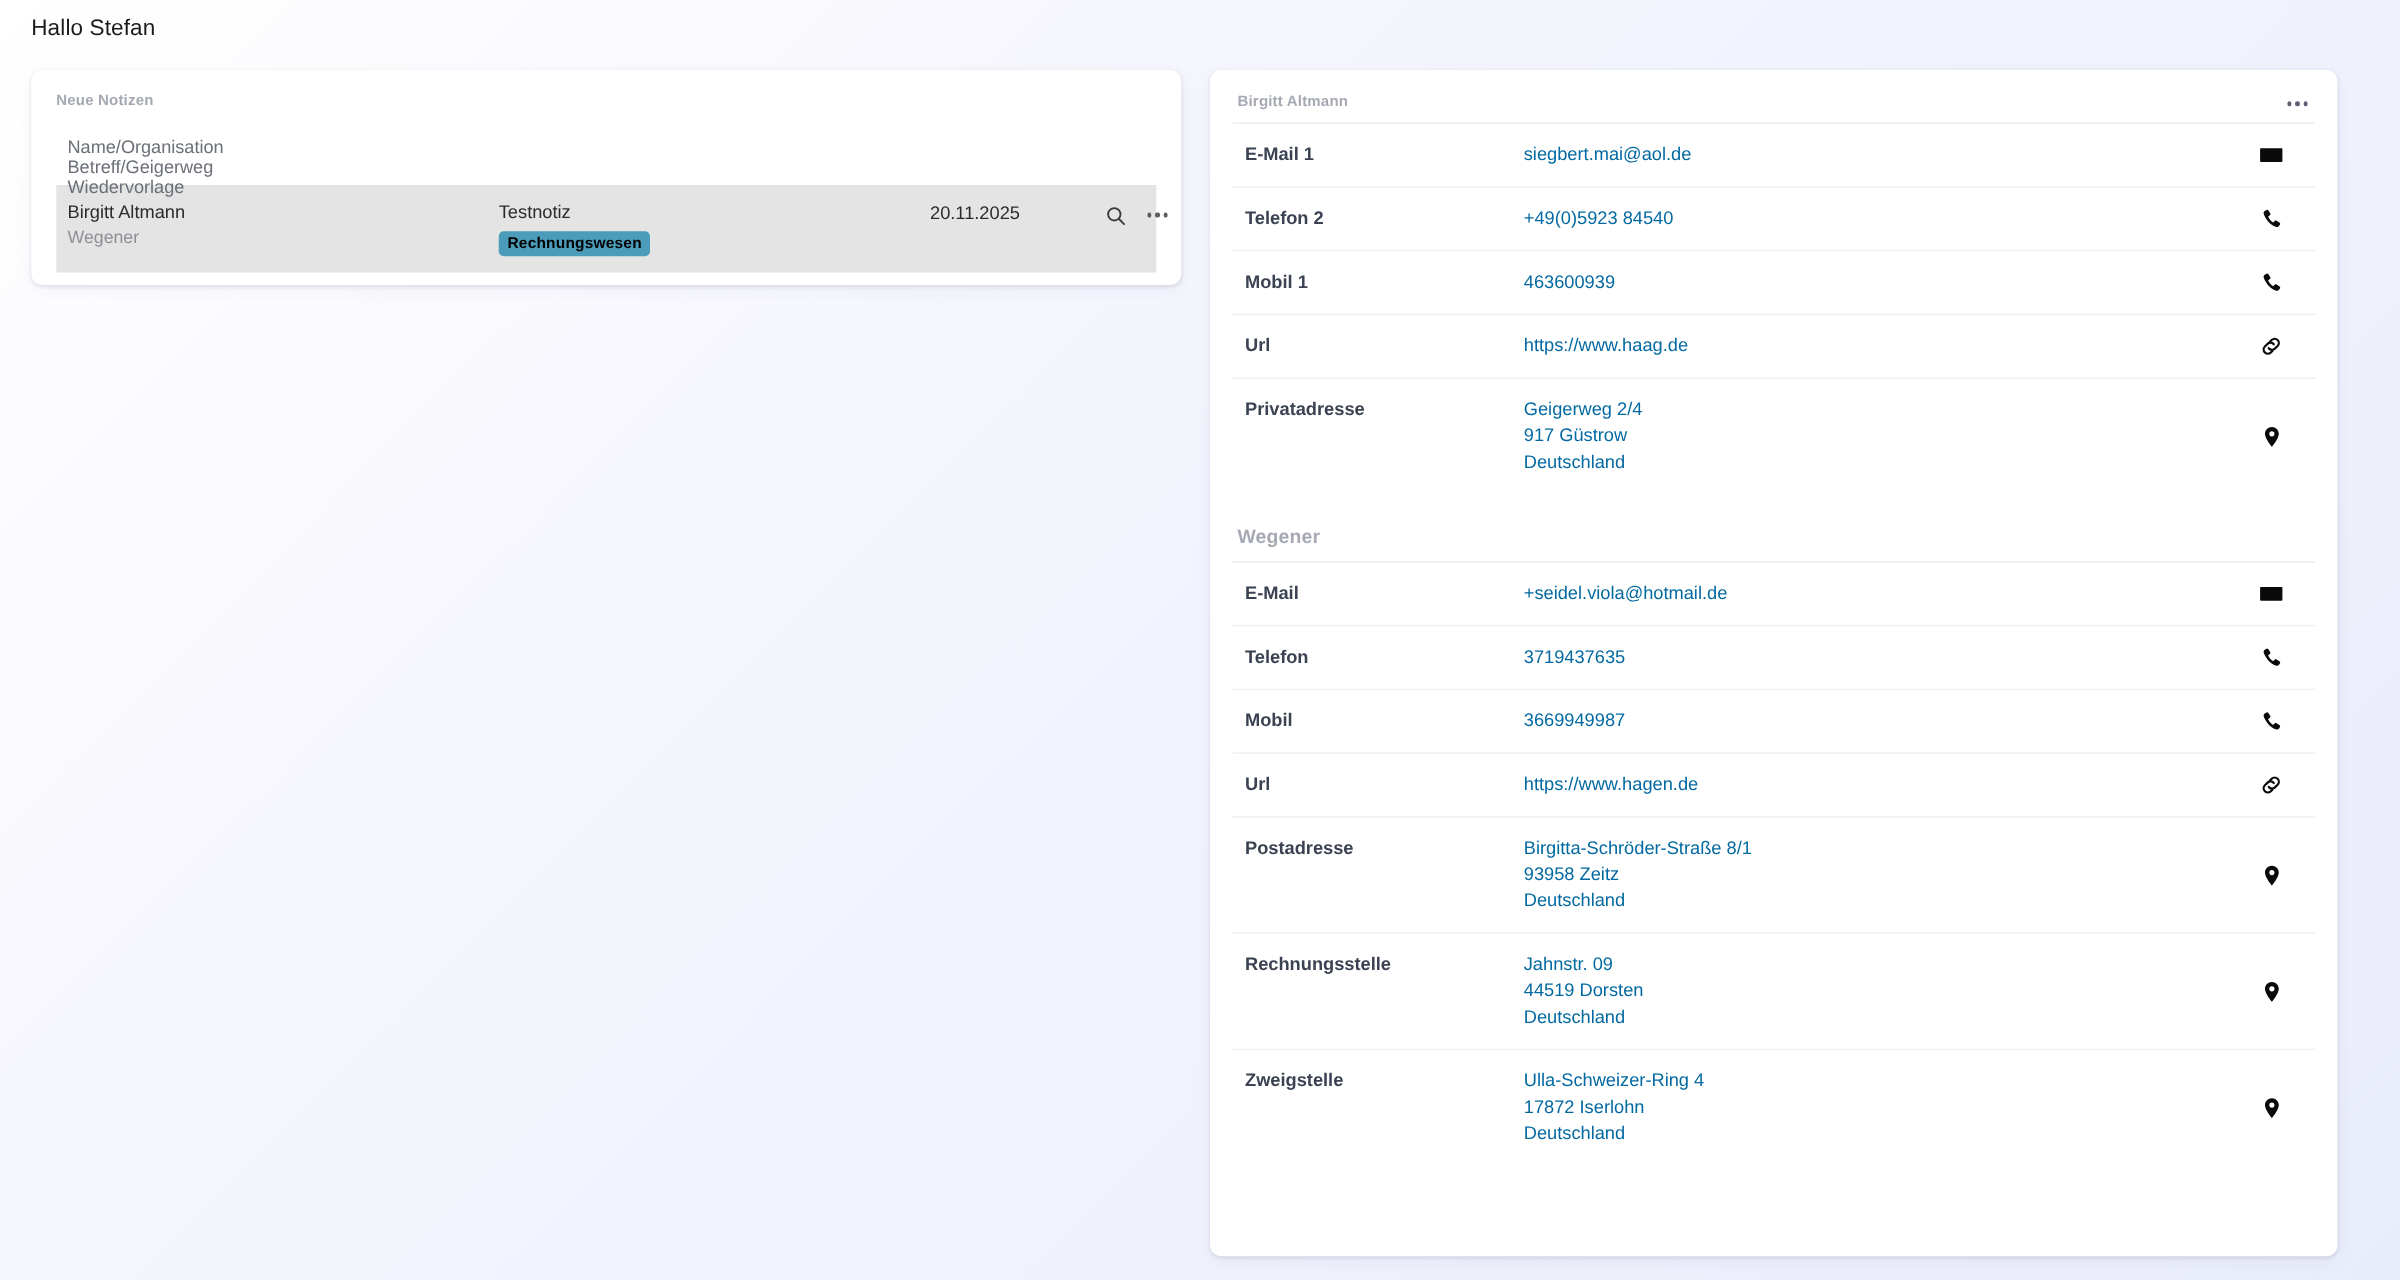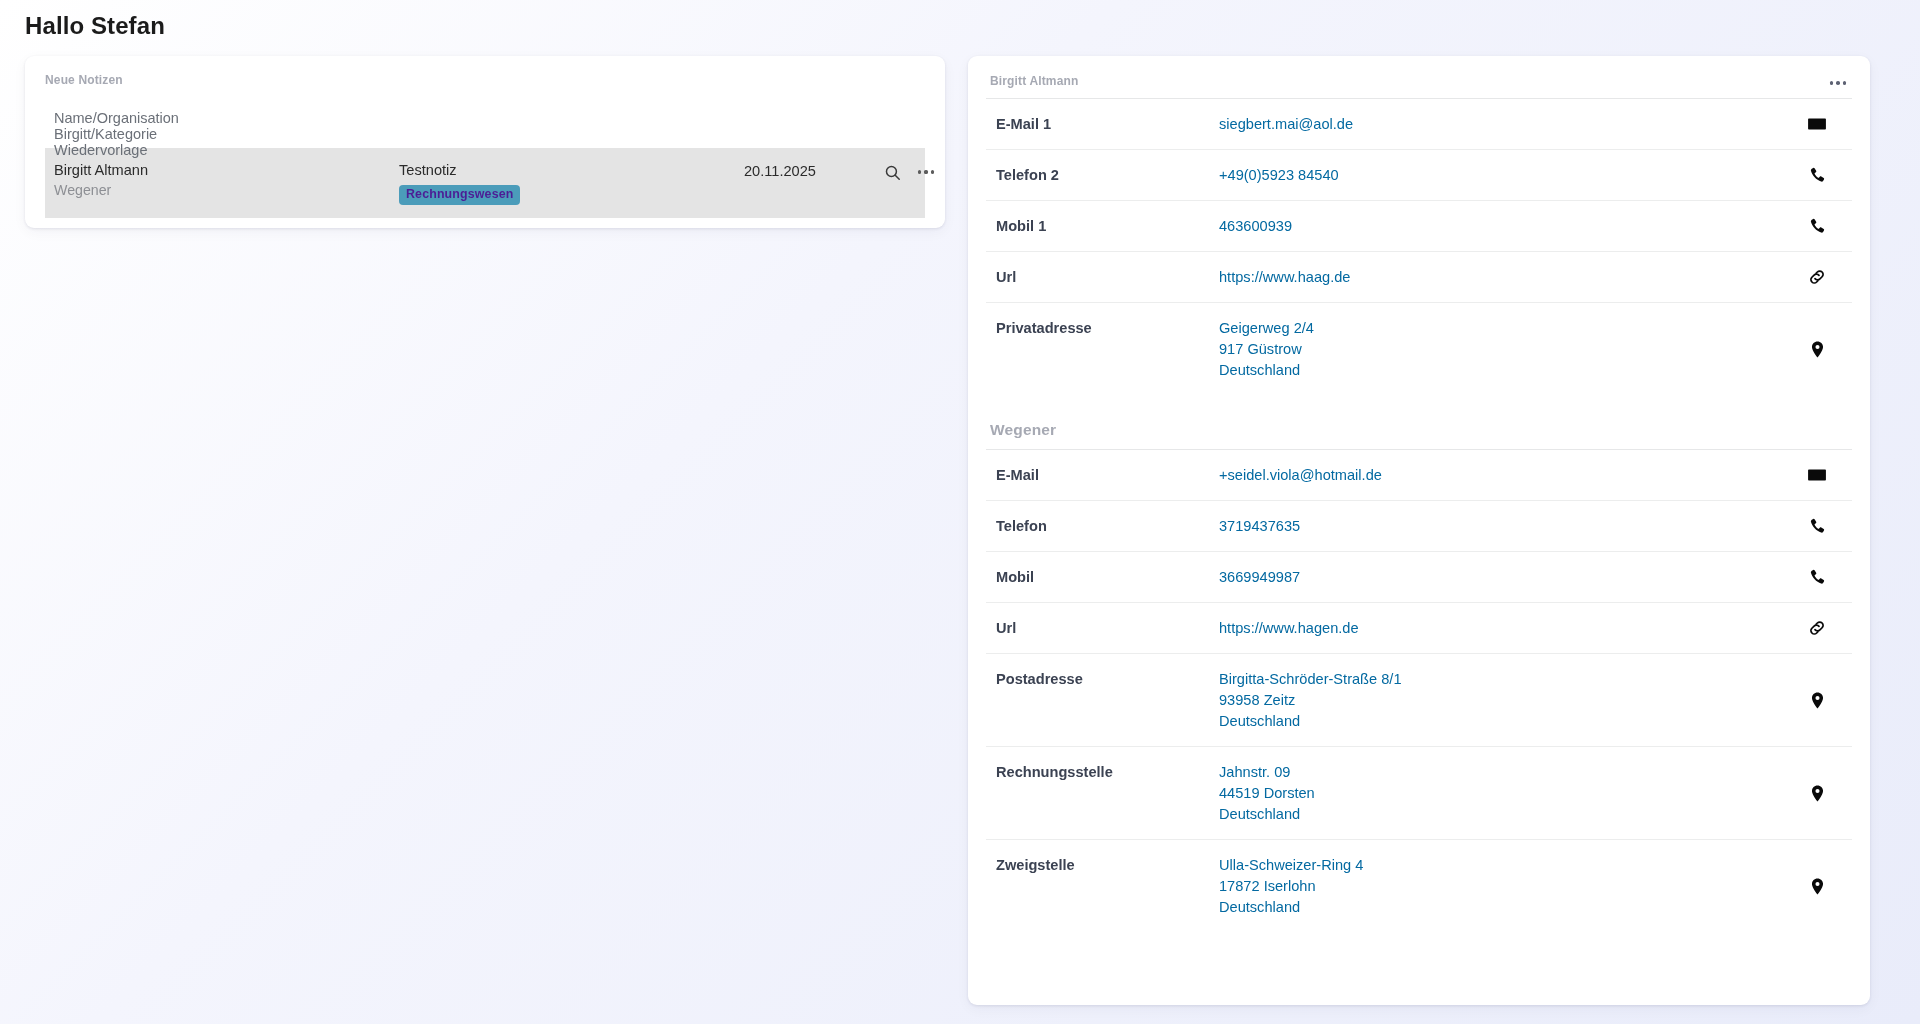--- a/index.html
+++ b/index.html
@@ -16,22 +16,22 @@
     background: linear-gradient(135deg, #ffffff 0%, #f4f5fd 38%, #e9ecfa 100%);
     color: #3b4252;
     -webkit-font-smoothing: antialiased;
   }
 
   
   .greeting {
     position: absolute;
     left: 25px;
     top: 12px;
-    font-size: 24px;
-    font-weight: 700;
+    font-size: 18px;
+    font-weight: 400;
     color: #1b1b1b;
     letter-spacing: 0.1px;
     text-align: center;
   }
 
   
   .page {
     position: absolute;
     left: 0; top: 0;
     width: 1920px;
@@ -109,21 +109,21 @@
     line-height: 19px;
     margin-top: 2px;
   }
 
   .badge {
     display: inline-block;
     margin-top: 6px;
     padding: 2px 7px 3px 7px;
     border-radius: 4px;
     background: #4b9cba;
-    color: #4c1d95;
+    color: #000000;
     font-size: 12.4px;
     font-weight: bold;
     letter-spacing: 0.15px;
     line-height: 15px;
   }
 
   .cell-due {
     font-size: 14.6px;
     color: #2b2b2b;
     line-height: 18px;
@@ -245,21 +245,21 @@
 <div class="page">
 
   <div class="greeting">Hallo Stefan</div>
 
   <div class="card" id="notes-card">
     <div class="card-title">Neue Notizen</div>
 
     <div class="notes-table">
       <div class="notes-head">
         <div class="col-name">Name/Organisation</div>
-        <div class="col-subj">Birgitt/Kategorie</div>
+        <div class="col-subj">Betreff/Geigerweg</div>
         <div class="col-due">Wiedervorlage</div>
         <div class="col-acts"></div>
       </div>
 
       <div class="notes-row">
         <div class="col-name">
           <div class="cell-primary">Birgitt Altmann</div>
           <div class="cell-secondary">Wegener</div>
         </div>
         <div class="col-subj">

